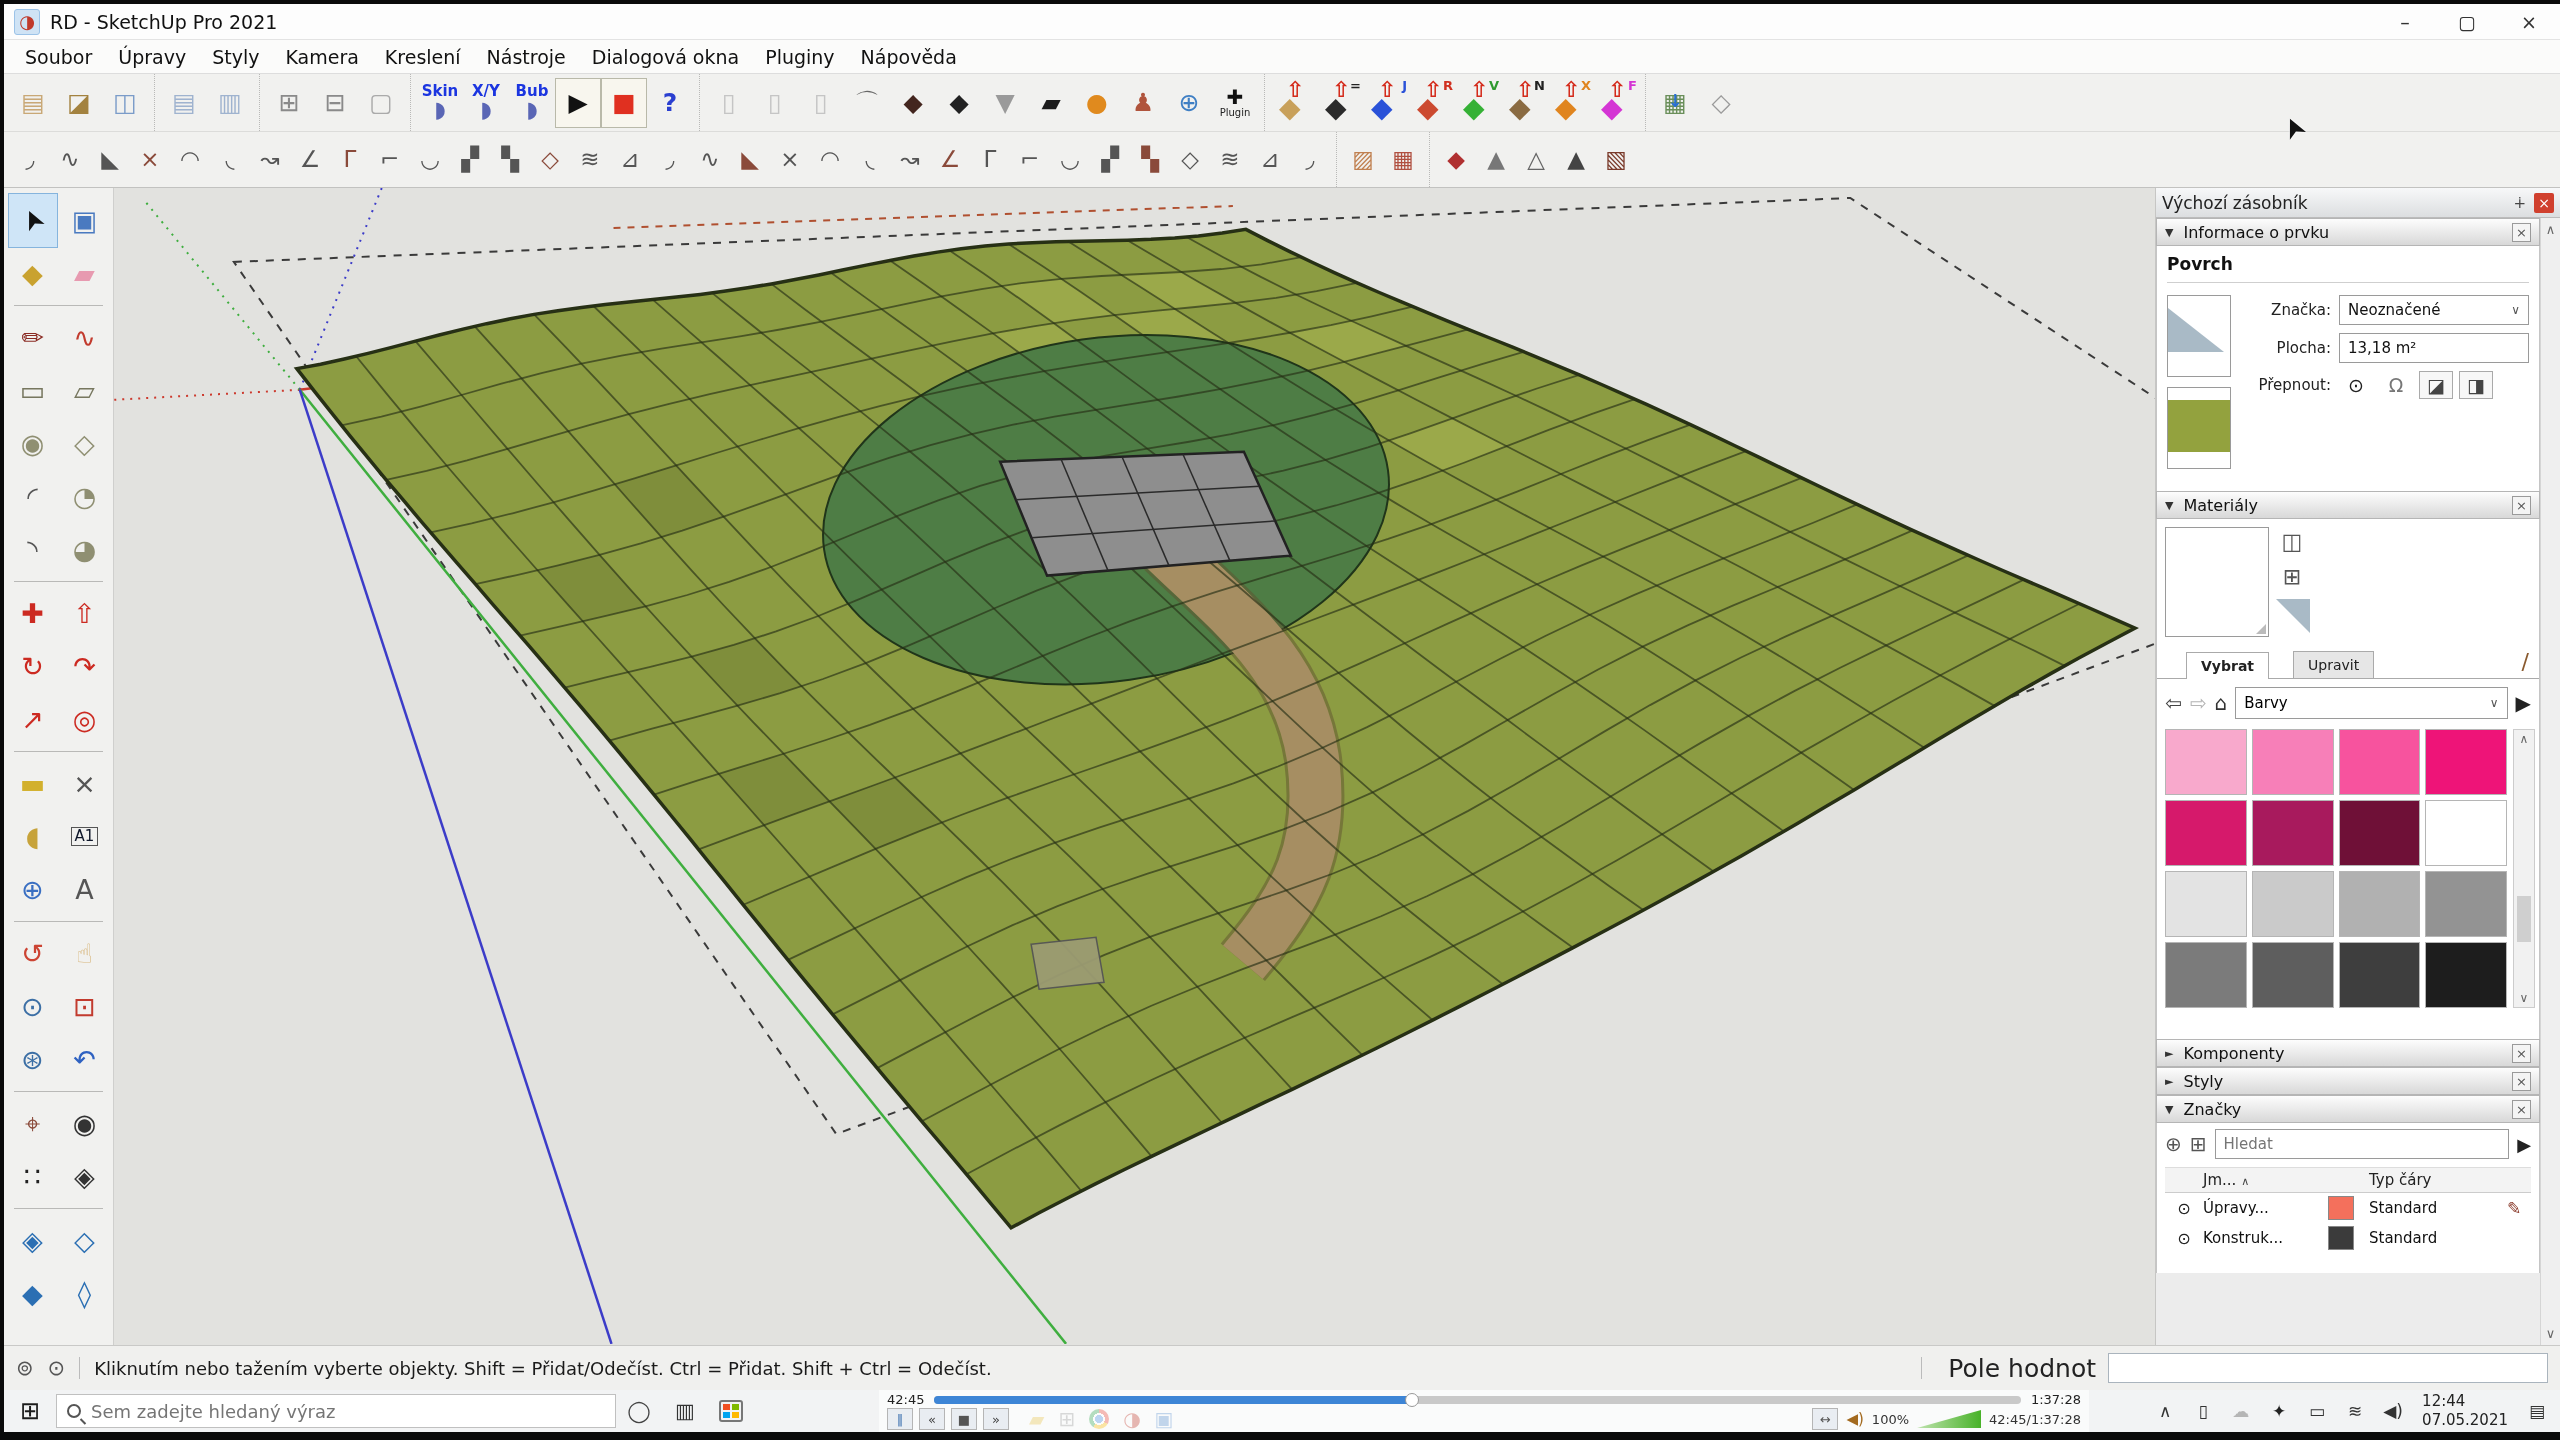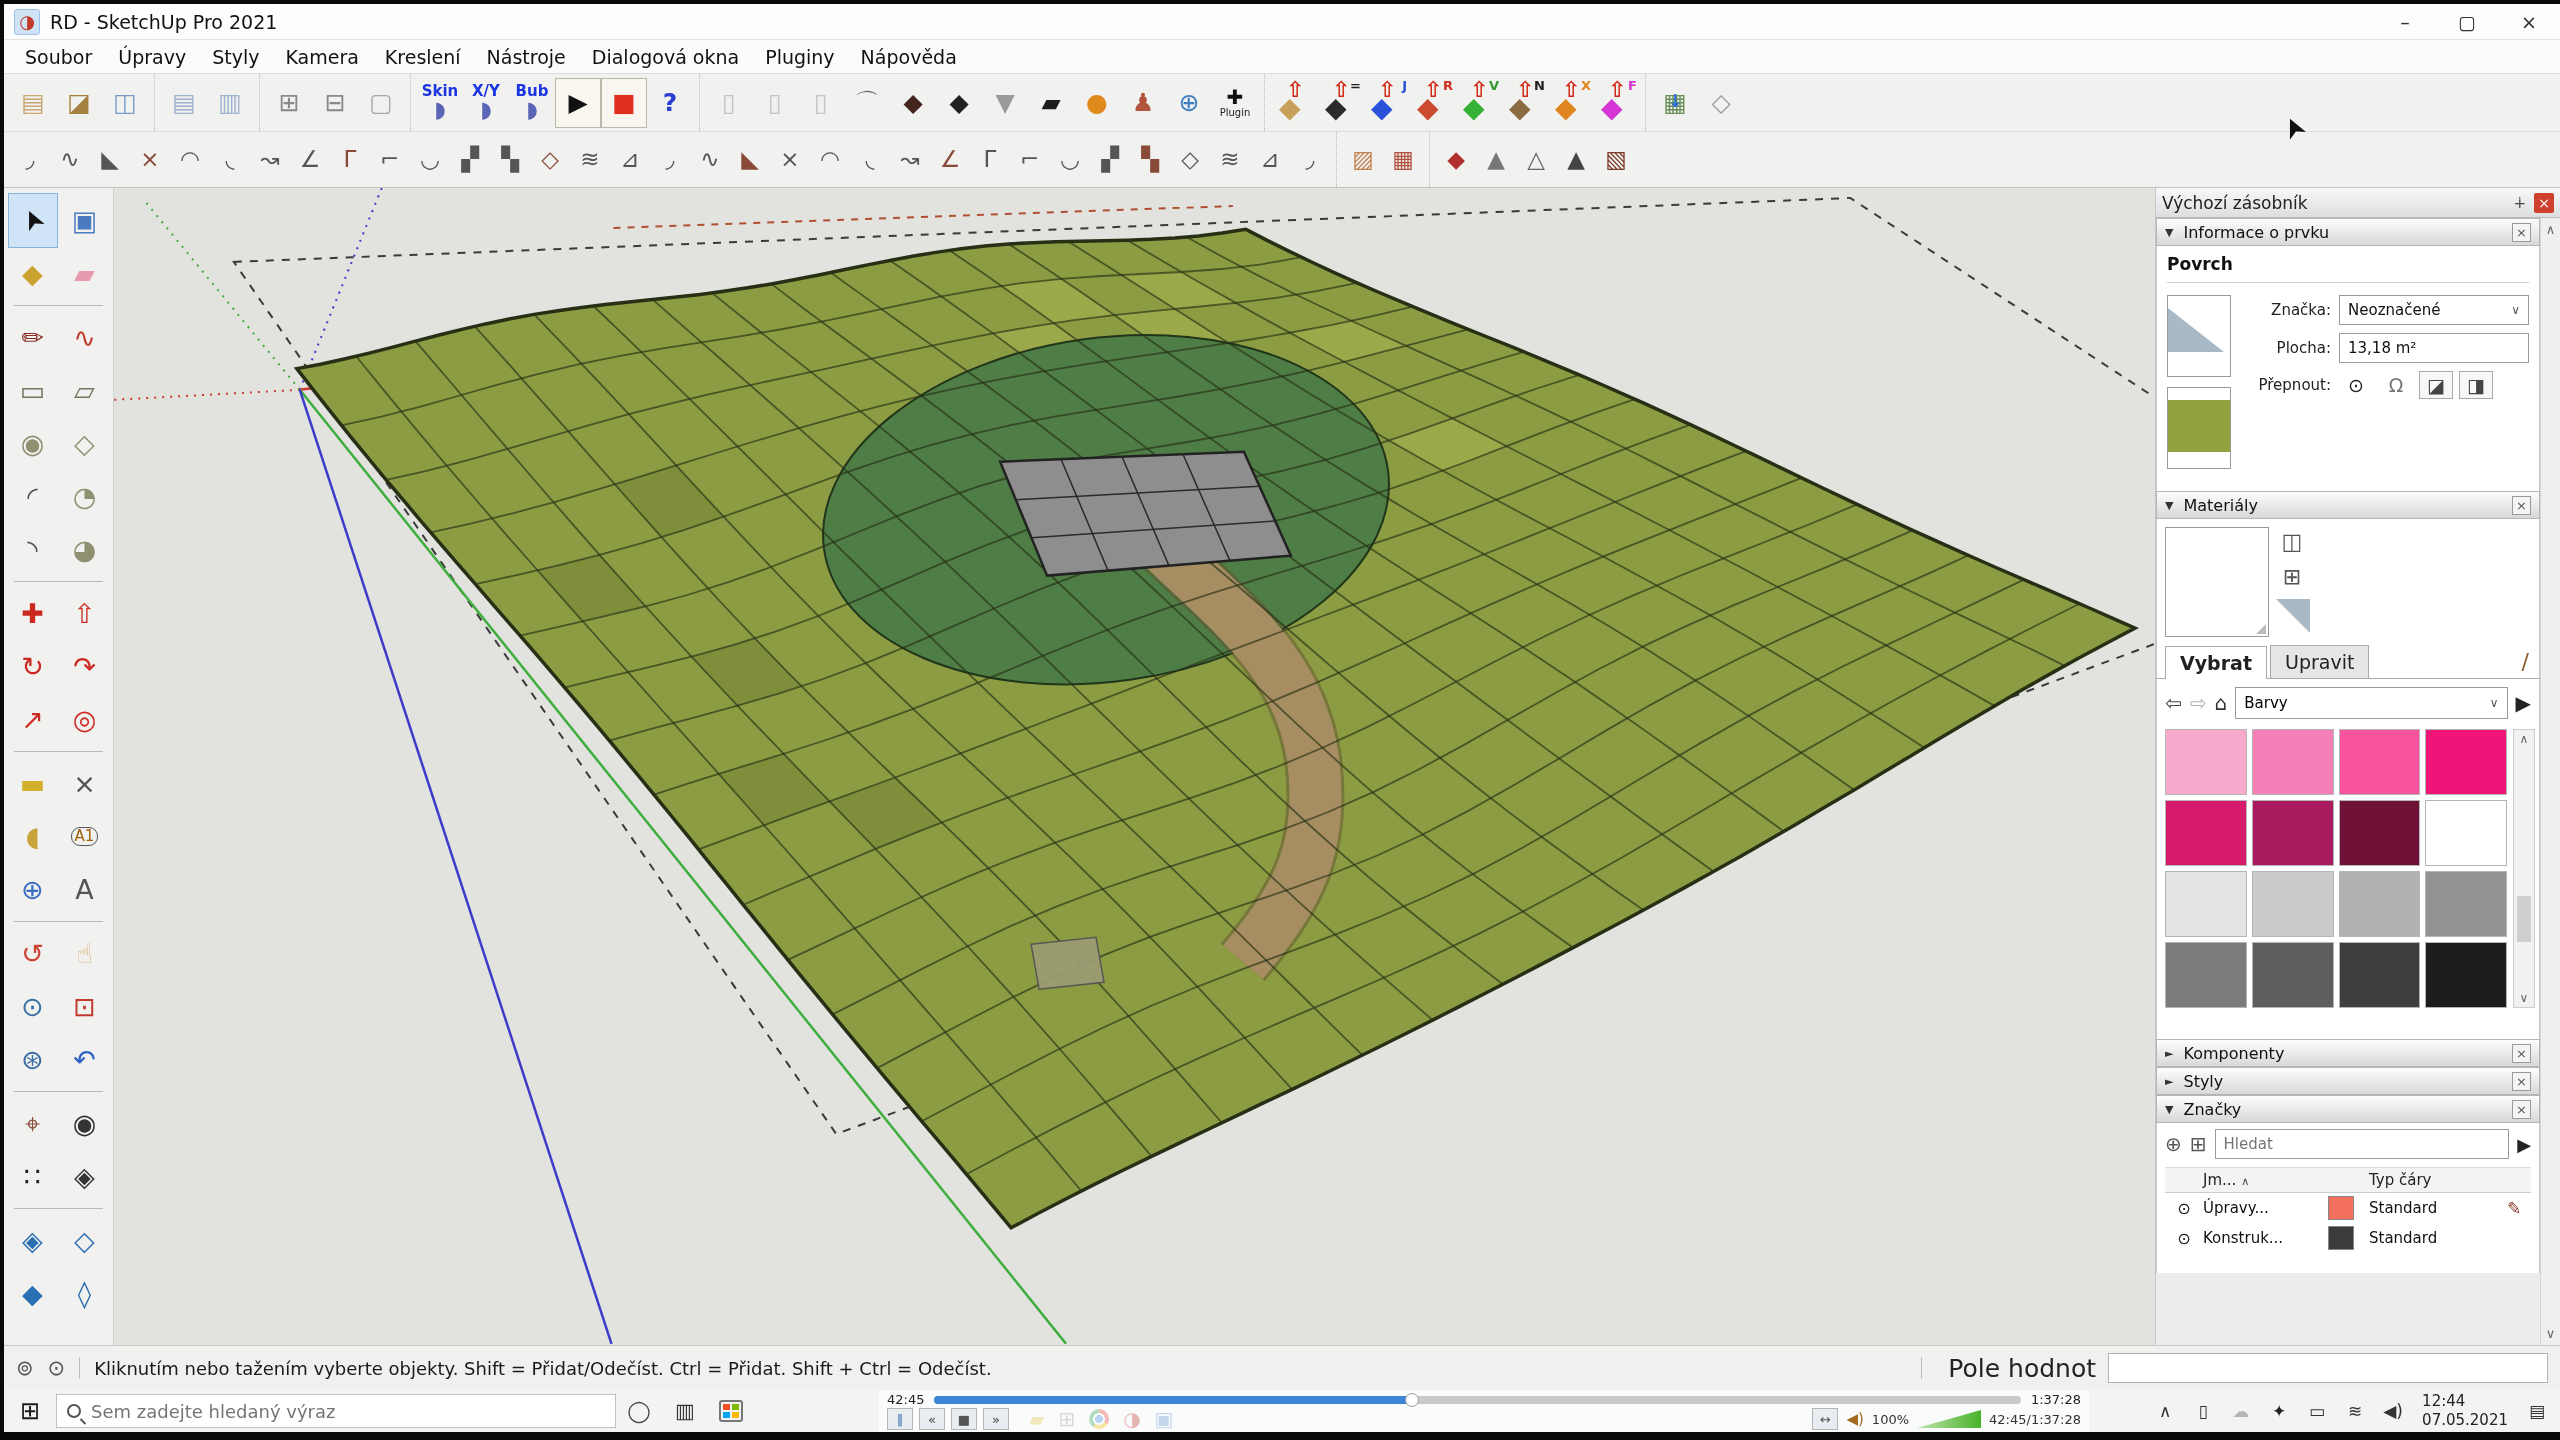--- a/index.html
+++ b/index.html
@@ -108,22 +108,22 @@
   #mat-preview .corner { position:absolute; right:2px; bottom:2px; width:0; height:0;
     border-bottom:10px solid #bbb; border-left:10px solid transparent; }
   #mat-mid { flex:1; margin-left:8px; }
   #mat-name { width:100%; height:32px; border:1px solid #9a9a9a; font-size:16px; padding:0 8px;
     font-family:inherit; color:#111; background:#fff; }
   #mat-side { width:46px; display:flex; flex-direction:column; align-items:center; gap:10px; padding-top:2px; }
   #default-swatch { width:36px; height:36px; position:relative; }
   #default-swatch::before { content:""; position:absolute; right:0; top:0; width:0; height:0;
     border-top:34px solid #a9bac6; border-left:34px solid transparent; }
   #mat-tabs { display:flex; align-items:flex-end; height:34px; padding:0 8px; border-bottom:1px solid #aaa; position:relative; }
-  .mtab { padding:5px 14px; font-size:19px; border:1px solid #aaa; border-bottom:none; background:#e6e6e6;
-    margin-right:3px; color:#222; }
+  .mtab { padding:5px 14px; font-size:14px; border:1px solid #aaa; border-bottom:none; background:#e6e6e6;
+    margin-right:3px; color:#222;margin-left:21px; }
   .mtab.active { background:#fff; font-weight:bold; position:relative; top:1px; }
   #sample-tool { position:absolute; right:10px; top:4px; font-size:22px; }
   #mat-nav { display:flex; align-items:center; gap:8px; padding:8px; }
   .navbtn { font-size:20px; }
   #collection-select { flex:1; height:32px; border:1px solid #9a9a9a; background:#fff; display:flex;
     align-items:center; padding:0 8px; font-size:15px; }
   #collection-select .dd { margin-left:auto; font-size:12px; color:#555; }
   #swatch-wrap { display:flex; padding:2px 4px 0 8px; }
   #swatch-grid { flex:1; display:grid; grid-template-columns:repeat(4,1fr); gap:5px; }
   .swatch { height:66px; border:1px solid #b5b5b5; }
@@ -600,21 +600,21 @@
           </span>
           <span class="tool">
             <span style="color: rgb(85, 85, 85);">×</span>
           </span>
         </div>
         <div class="tool-row">
           <span class="tool">
             <span style="color: rgb(199, 163, 58);">◖</span>
           </span>
           <span class="tool">
-            <span class="small-box" style="color: #a16207; border-radius: 9px;">A1</span>
+            <span class="small-box" style="color: #0f172a;">A1</span>
           </span>
         </div>
         <div class="tool-row">
           <span class="tool">
             <span style="color: rgb(58, 111, 194);">⊕</span>
           </span>
           <span class="tool">
             <span style="color: rgb(85, 85, 85);">A</span>
           </span>
         </div>

